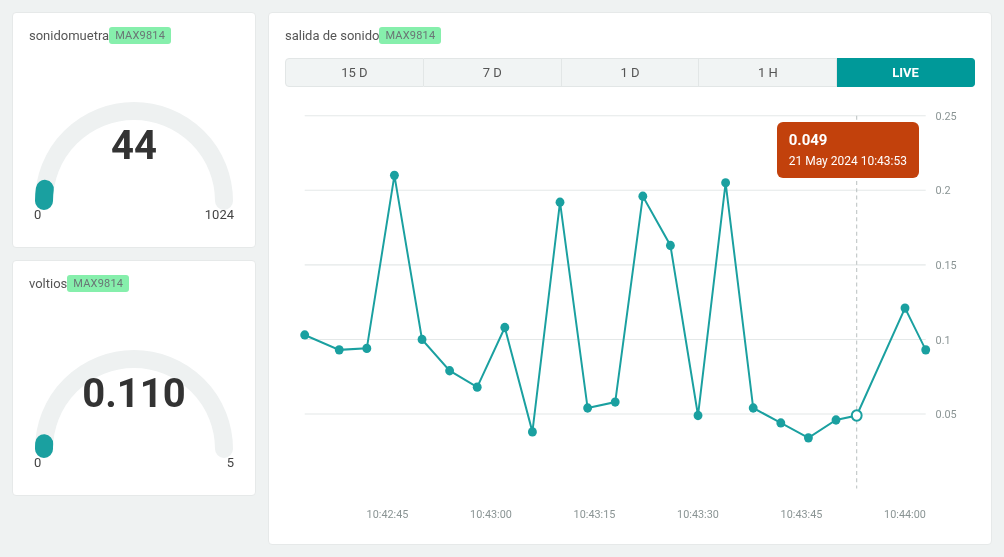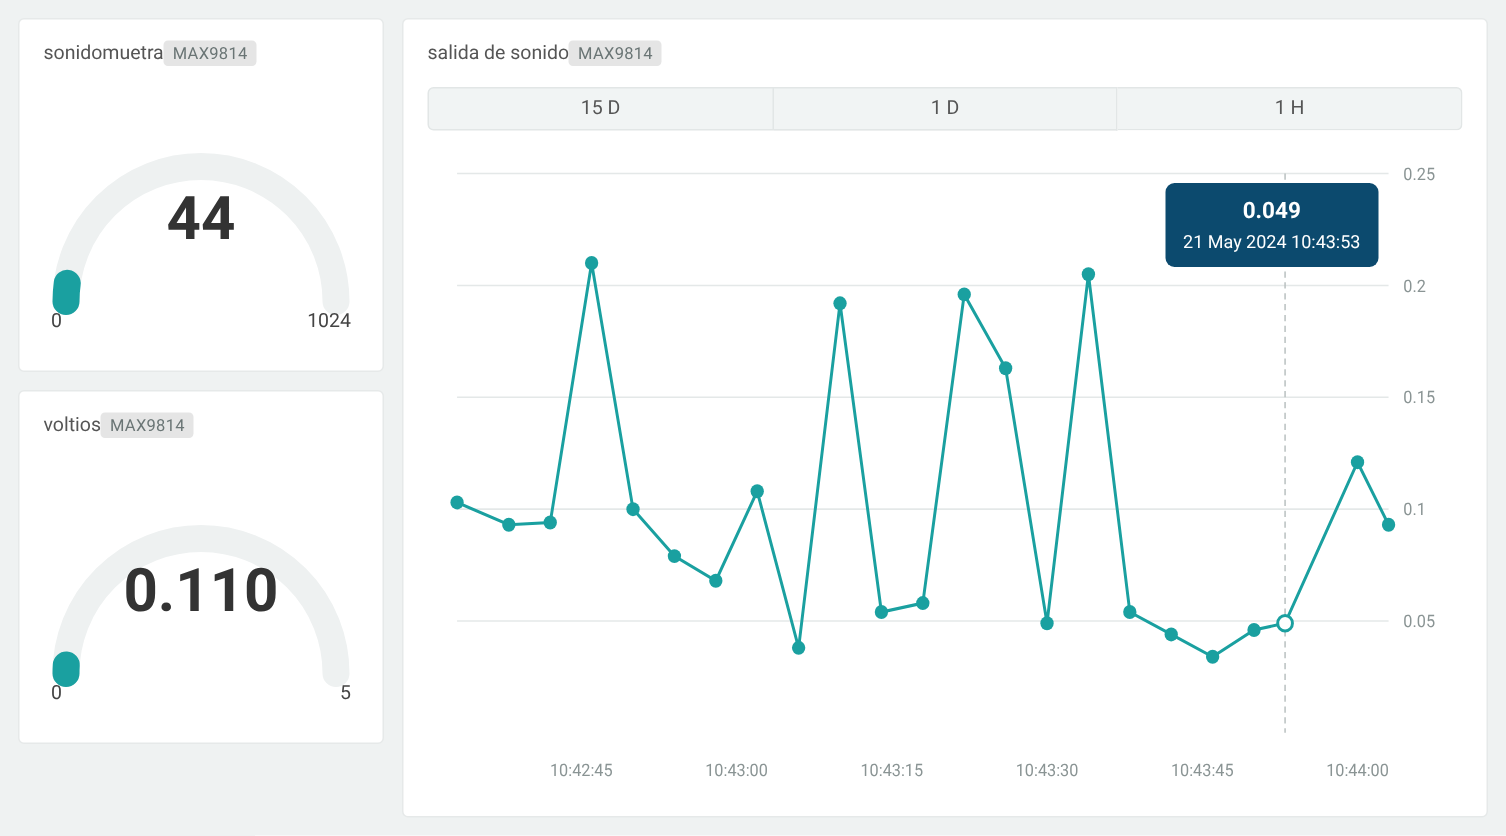--- a/index.html
+++ b/index.html
@@ -34,21 +34,21 @@
   }
   .card-header {
     display: flex;
     justify-content: flex-start;
     align-items: center;
     font-size: 13px;
     color: #555;
     margin-bottom: 8px;
   }
   .badge {
-    background: #e5e5e5;
+    background: #86efac;
     color: #6a7575;
     font-size: 11px;
     padding: 2px 6px;
     border-radius: 3px;
     letter-spacing: 0.2px;
   }
   .gauge-card { height: 236px; }
   .gauge-wrap {
     position: relative;
     width: 100%;
@@ -106,28 +106,27 @@
     font-weight: 700;
     border-color: #009999;
   }
   .chart-area {
     flex: 1;
     position: relative;
   }
   .chart-svg { width: 100%; height: 100%; }
   .tooltip {
     position: absolute;
-    background: #0c4a6e;
+    background: #c2410c;
     color: #fff;
     border-radius: 6px;
     padding: 8px 12px;
     font-size: 12px;
     line-height: 1.4;
     pointer-events: none;
-    text-align: center;
   }
   .tooltip .val { font-size: 15px; font-weight: 700; display:block; margin-bottom:2px;}
   .grid-line { stroke: #e4e8e8; stroke-width:1; }
   .axis-text { fill: #8a9494; font-size: 11px; }
   .series-line { stroke: #1aa0a0; stroke-width: 2; fill: none; }
   .series-dot  { fill: #1aa0a0; }
   .cursor-line { stroke: #b8bfbf; stroke-width:1; stroke-dasharray:4 3;}
   .cursor-dot  { fill:#fff; stroke:#1aa0a0; stroke-width:2;}
 </style>
 </head>
@@ -173,22 +172,24 @@
     </div>
   </div>
 
   <div class="card chart-card">
     <div class="card-header">
       <span>salida de sonido</span>
       <span class="badge">MAX9814</span>
     </div>
     <div class="range-tabs" id="range-tabs">
         <div class="range-tab">15 D</div>
+        <div class="range-tab">7 D</div>
         <div class="range-tab">1 D</div>
         <div class="range-tab">1 H</div>
+        <div class="range-tab active">LIVE</div>
       </div>
     <div class="chart-area">
       <svg class="chart-svg" id="chart-svg" viewBox="0 0 700 420" preserveAspectRatio="none">
           <line class="grid-line" x1="20" x2="650" y1="308" y2="308"></line>
           <text class="axis-text" x="660" y="312">0.05</text>
           <line class="grid-line" x1="20" x2="650" y1="236" y2="236"></line>
           <text class="axis-text" x="660" y="240">0.1</text>
           <line class="grid-line" x1="20" x2="650" y1="164" y2="164"></line>
           <text class="axis-text" x="660" y="168">0.15</text>
           <line class="grid-line" x1="20" x2="650" y1="91.99999999999999" y2="91.99999999999999"></line>

